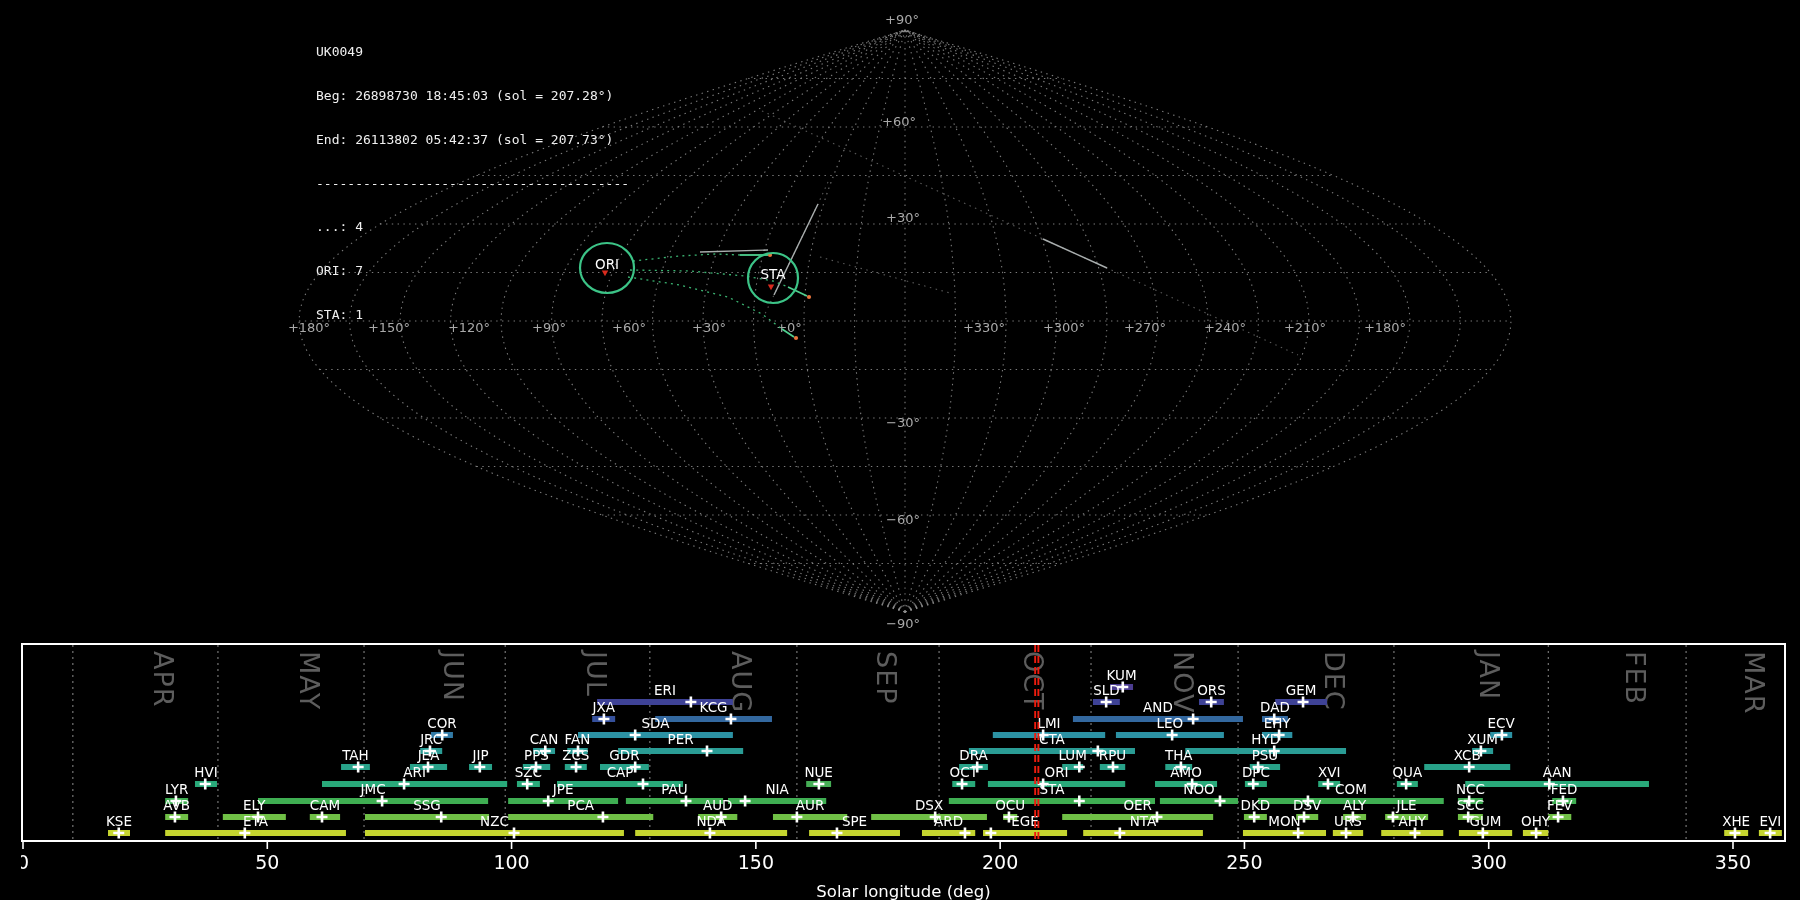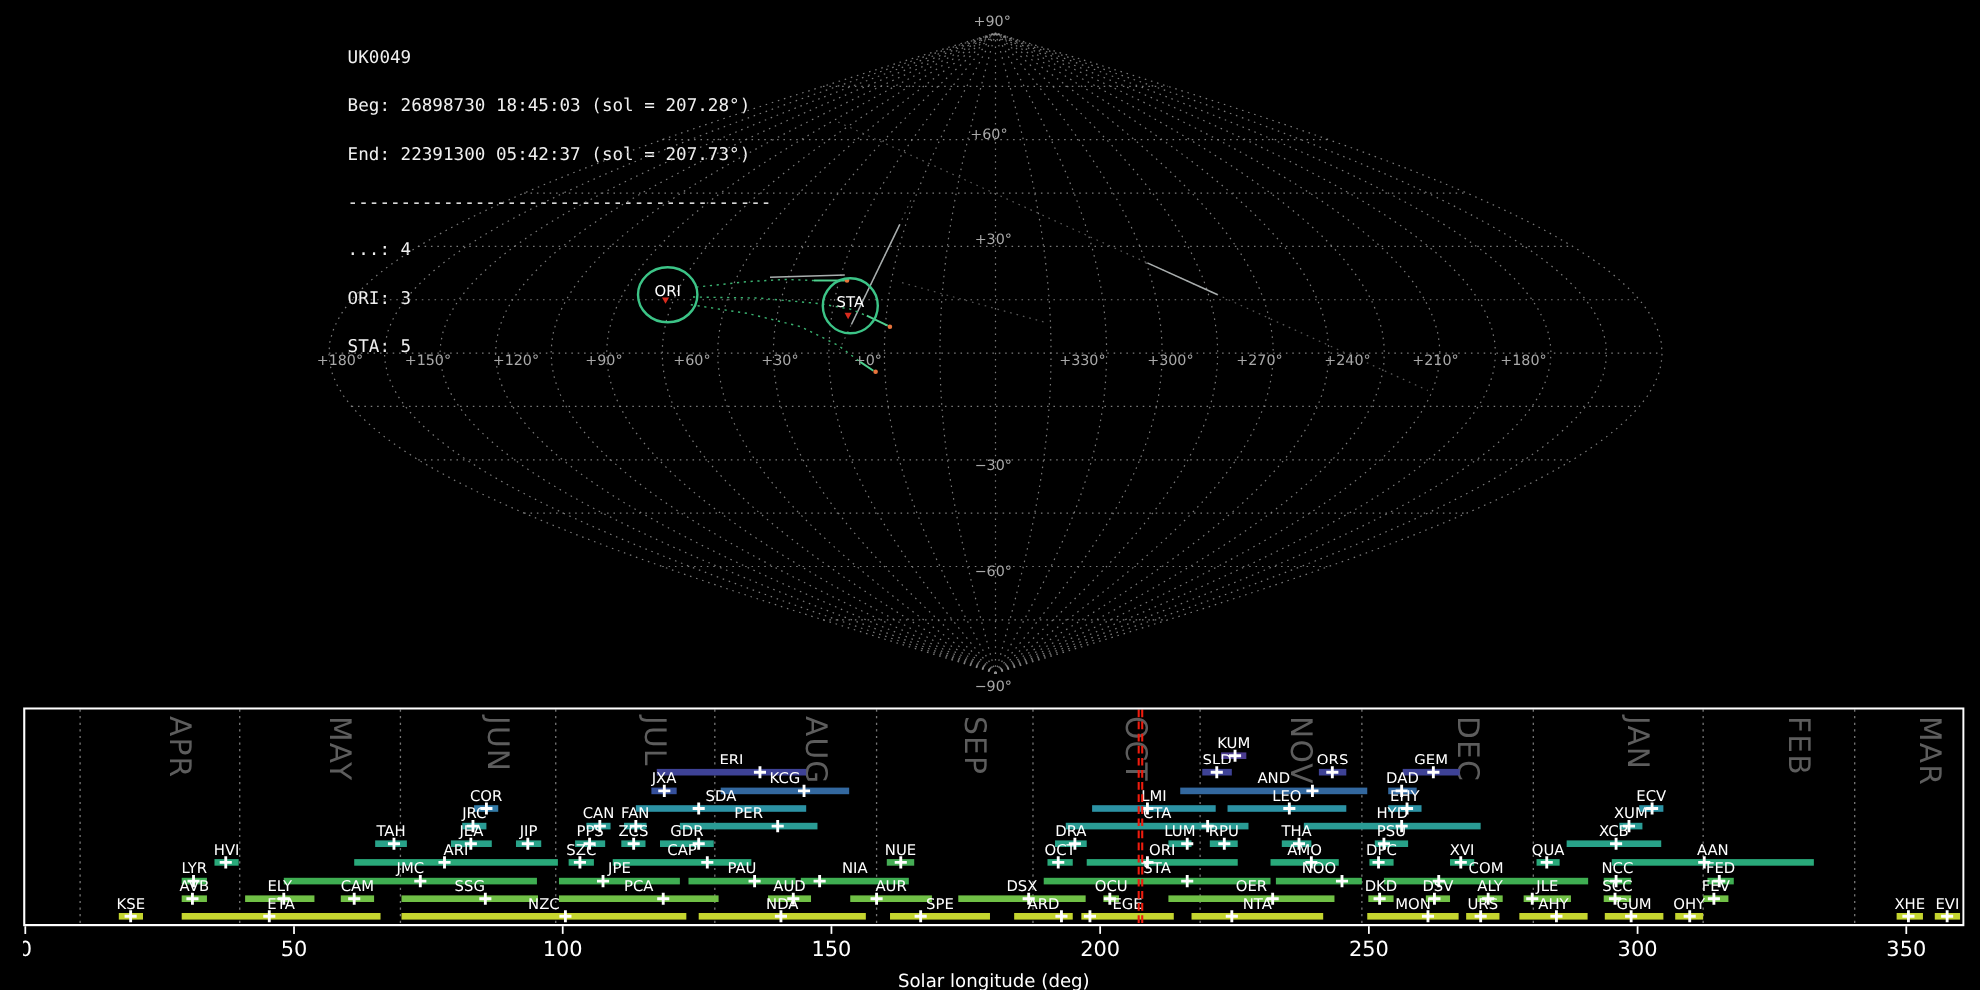--- a/index.html
+++ b/index.html
@@ -1,39 +1,39 @@
 <!DOCTYPE html>
 <html><head>
 <meta charset="utf-8">
 <style>
   html,body{margin:0;padding:0;background:#000;}
   body{width:1800px;height:900px;position:relative;overflow:hidden;
        font-family:"DejaVu Sans",sans-serif;}
   .stage{position:absolute;inset:0;background:#000;}
   .info-block{position:absolute;left:316px;top:16px;color:#f0f0f0;
-      font-family:"DejaVu Sans Mono",monospace;font-size:16px;line-height:14.6px;
+      font-family:"DejaVu Sans Mono",monospace;font-size:13px;line-height:14.6px;
       white-space:pre;}
   .info-line{height:14.6px;}
   svg{position:absolute;display:block;}
   #skymap{left:0;top:0;}
   #chart{left:21px;top:643px;}
   text{font-family:"DejaVu Sans",sans-serif;}
 </style>
 </head>
 <body>
 
 <div class="stage">
   <div class="info-block">
     <div class="info-line">UK0049</div>
     <div class="info-line">Beg: 26898730 18:45:03 (sol = 207.28°)</div>
-    <div class="info-line">End: 22391300 05:42:37 (sol = 207.73°)</div>
+    <div class="info-line">End: 26113802 05:42:37 (sol = 207.73°)</div>
     <div class="info-line">----------------------------------------</div>
     <div class="info-line">...: 4</div>
-    <div class="info-line">ORI: 3</div>
-    <div class="info-line">STA: 5</div>
+    <div class="info-line">ORI: 7</div>
+    <div class="info-line">STA: 1</div>
   </div>
   <svg id="skymap" width="1800" height="640">
       <polyline points="905.0,612.0 873.3,602.3 841.7,592.6 810.2,582.9 779.0,573.2 748.2,563.5 717.7,553.8 687.8,544.1 658.5,534.4 629.9,524.7 602.0,515.0 574.9,505.3 548.8,495.6 523.6,485.9 499.5,476.2 476.5,466.5 454.7,456.8 434.0,447.1 414.7,437.4 396.8,427.7 380.2,418.0 365.1,408.3 351.4,398.6 339.3,388.9 328.7,379.2 319.6,369.5 312.2,359.8 306.5,350.1 302.3,340.4 299.8,330.7 299.0,321.0 299.8,311.3 302.3,301.6 306.5,291.9 312.2,282.2 319.6,272.5 328.7,262.8 339.3,253.1 351.4,243.4 365.1,233.7 380.2,224.0 396.8,214.3 414.7,204.6 434.0,194.9 454.7,185.2 476.5,175.5 499.5,165.8 523.6,156.1 548.8,146.4 574.9,136.7 602.0,127.0 629.9,117.3 658.5,107.6 687.8,97.9 717.7,88.2 748.2,78.5 779.0,68.8 810.2,59.1 841.7,49.4 873.3,39.7 905.0,30.0" stroke="#909090" stroke-width="1.1" fill="none" stroke-dasharray="1.4 4.4" opacity="0.85"></polyline>
       <polyline points="905.0,612.0 875.9,602.3 846.9,592.6 818.1,582.9 789.5,573.2 761.2,563.5 733.3,553.8 705.9,544.1 679.1,534.4 652.8,524.7 627.3,515.0 602.5,505.3 578.5,495.6 555.4,485.9 533.3,476.2 512.2,466.5 492.2,456.8 473.3,447.1 455.6,437.4 439.1,427.7 423.9,418.0 410.0,408.3 397.5,398.6 386.4,388.9 376.7,379.2 368.4,369.5 361.6,359.8 356.3,350.1 352.5,340.4 350.3,330.7 349.5,321.0 350.3,311.3 352.5,301.6 356.3,291.9 361.6,282.2 368.4,272.5 376.7,262.8 386.4,253.1 397.5,243.4 410.0,233.7 423.9,224.0 439.1,214.3 455.6,204.6 473.3,194.9 492.2,185.2 512.2,175.5 533.3,165.8 555.4,156.1 578.5,146.4 602.5,136.7 627.3,127.0 652.8,117.3 679.1,107.6 705.9,97.9 733.3,88.2 761.2,78.5 789.5,68.8 818.1,59.1 846.9,49.4 875.9,39.7 905.0,30.0" stroke="#909090" stroke-width="1.1" fill="none" stroke-dasharray="1.4 4.4" opacity="0.85"></polyline>
       <polyline points="905.0,612.0 878.6,602.3 852.2,592.6 826.0,582.9 800.0,573.2 774.3,563.5 748.9,553.8 724.0,544.1 699.6,534.4 675.7,524.7 652.5,515.0 630.0,505.3 608.2,495.6 587.2,485.9 567.1,476.2 547.9,466.5 529.7,456.8 512.5,447.1 496.4,437.4 481.5,427.7 467.7,418.0 455.0,408.3 443.7,398.6 433.5,388.9 424.7,379.2 417.2,369.5 411.0,359.8 406.2,350.1 402.8,340.4 400.7,330.7 400.0,321.0 400.7,311.3 402.8,301.6 406.2,291.9 411.0,282.2 417.2,272.5 424.7,262.8 433.5,253.1 443.7,243.4 455.0,233.7 467.7,224.0 481.5,214.3 496.4,204.6 512.5,194.9 529.7,185.2 547.9,175.5 567.1,165.8 587.2,156.1 608.2,146.4 630.0,136.7 652.5,127.0 675.7,117.3 699.6,107.6 724.0,97.9 748.9,88.2 774.3,78.5 800.0,68.8 826.0,59.1 852.2,49.4 878.6,39.7 905.0,30.0" stroke="#909090" stroke-width="1.1" fill="none" stroke-dasharray="1.4 4.4" opacity="0.85"></polyline>
       <polyline points="905.0,612.0 881.2,602.3 857.5,592.6 833.9,582.9 810.5,573.2 787.4,563.5 764.6,553.8 742.1,544.1 720.1,534.4 698.7,524.7 677.8,515.0 657.5,505.3 637.9,495.6 619.0,485.9 600.9,476.2 583.6,466.5 567.2,456.8 551.8,447.1 537.3,437.4 523.8,427.7 511.4,418.0 500.0,408.3 489.8,398.6 480.7,388.9 472.7,379.2 466.0,369.5 460.4,359.8 456.1,350.1 453.0,340.4 451.1,330.7 450.5,321.0 451.1,311.3 453.0,301.6 456.1,291.9 460.4,282.2 466.0,272.5 472.7,262.8 480.7,253.1 489.8,243.4 500.0,233.7 511.4,224.0 523.8,214.3 537.3,204.6 551.8,194.9 567.2,185.2 583.6,175.5 600.9,165.8 619.0,156.1 637.9,146.4 657.5,136.7 677.8,127.0 698.7,117.3 720.1,107.6 742.1,97.9 764.6,88.2 787.4,78.5 810.5,68.8 833.9,59.1 857.5,49.4 881.2,39.7 905.0,30.0" stroke="#909090" stroke-width="1.1" fill="none" stroke-dasharray="1.4 4.4" opacity="0.85"></polyline>
       <polyline points="905.0,612.0 883.9,602.3 862.8,592.6 841.8,582.9 821.0,573.2 800.4,563.5 780.2,553.8 760.2,544.1 740.7,534.4 721.6,524.7 703.0,515.0 685.0,505.3 667.5,495.6 650.8,485.9 634.7,476.2 619.3,466.5 604.8,456.8 591.0,447.1 578.2,437.4 566.2,427.7 555.1,418.0 545.0,408.3 535.9,398.6 527.8,388.9 520.8,379.2 514.8,369.5 509.8,359.8 506.0,350.1 503.2,340.4 501.6,330.7 501.0,321.0 501.6,311.3 503.2,301.6 506.0,291.9 509.8,282.2 514.8,272.5 520.8,262.8 527.8,253.1 535.9,243.4 545.0,233.7 555.1,224.0 566.2,214.3 578.2,204.6 591.0,194.9 604.8,185.2 619.3,175.5 634.7,165.8 650.8,156.1 667.5,146.4 685.0,136.7 703.0,127.0 721.6,117.3 740.7,107.6 760.2,97.9 780.2,88.2 800.4,78.5 821.0,68.8 841.8,59.1 862.8,49.4 883.9,39.7 905.0,30.0" stroke="#909090" stroke-width="1.1" fill="none" stroke-dasharray="1.4 4.4" opacity="0.85"></polyline>
       <polyline points="905.0,612.0 886.5,602.3 868.0,592.6 849.7,582.9 831.5,573.2 813.5,563.5 795.8,553.8 778.3,544.1 761.2,534.4 744.5,524.7 728.3,515.0 712.5,505.3 697.2,495.6 682.5,485.9 668.5,476.2 655.0,466.5 642.3,456.8 630.3,447.1 619.0,437.4 608.5,427.7 598.9,418.0 590.0,408.3 582.1,398.6 575.0,388.9 568.8,379.2 563.5,369.5 559.2,359.8 555.9,350.1 553.4,340.4 552.0,330.7 551.5,321.0 552.0,311.3 553.4,301.6 555.9,291.9 559.2,282.2 563.5,272.5 568.8,262.8 575.0,253.1 582.1,243.4 590.0,233.7 598.9,224.0 608.5,214.3 619.0,204.6 630.3,194.9 642.3,185.2 655.0,175.5 668.5,165.8 682.5,156.1 697.2,146.4 712.5,136.7 728.3,127.0 744.5,117.3 761.2,107.6 778.3,97.9 795.8,88.2 813.5,78.5 831.5,68.8 849.7,59.1 868.0,49.4 886.5,39.7 905.0,30.0" stroke="#909090" stroke-width="1.1" fill="none" stroke-dasharray="1.4 4.4" opacity="0.85"></polyline>
       <polyline points="905.0,612.0 889.1,602.3 873.3,592.6 857.6,582.9 842.0,573.2 826.6,563.5 811.4,553.8 796.4,544.1 781.8,534.4 767.4,524.7 753.5,515.0 740.0,505.3 726.9,495.6 714.3,485.9 702.3,476.2 690.7,466.5 679.8,456.8 669.5,447.1 659.9,437.4 650.9,427.7 642.6,418.0 635.0,408.3 628.2,398.6 622.1,388.9 616.8,379.2 612.3,369.5 608.6,359.8 605.7,350.1 603.7,340.4 602.4,330.7 602.0,321.0 602.4,311.3 603.7,301.6 605.7,291.9 608.6,282.2 612.3,272.5 616.8,262.8 622.1,253.1 628.2,243.4 635.0,233.7 642.6,224.0 650.9,214.3 659.9,204.6 669.5,194.9 679.8,185.2 690.7,175.5 702.3,165.8 714.3,156.1 726.9,146.4 740.0,136.7 753.5,127.0 767.4,117.3 781.8,107.6 796.4,97.9 811.4,88.2 826.6,78.5 842.0,68.8 857.6,59.1 873.3,49.4 889.1,39.7 905.0,30.0" stroke="#909090" stroke-width="1.1" fill="none" stroke-dasharray="1.4 4.4" opacity="0.85"></polyline>
       <polyline points="905.0,612.0 891.8,602.3 878.6,592.6 865.5,582.9 852.5,573.2 839.6,563.5 827.0,553.8 814.5,544.1 802.3,534.4 790.4,524.7 778.8,515.0 767.5,505.3 756.6,495.6 746.1,485.9 736.0,476.2 726.5,466.5 717.4,456.8 708.8,447.1 700.7,437.4 693.2,427.7 686.3,418.0 680.0,408.3 674.3,398.6 669.3,388.9 664.9,379.2 661.1,369.5 658.0,359.8 655.6,350.1 653.9,340.4 652.8,330.7 652.5,321.0 652.8,311.3 653.9,301.6 655.6,291.9 658.0,282.2 661.1,272.5 664.9,262.8 669.3,253.1 674.3,243.4 680.0,233.7 686.3,224.0 693.2,214.3 700.7,204.6 708.8,194.9 717.4,185.2 726.5,175.5 736.0,165.8 746.1,156.1 756.6,146.4 767.5,136.7 778.8,127.0 790.4,117.3 802.3,107.6 814.5,97.9 827.0,88.2 839.6,78.5 852.5,68.8 865.5,59.1 878.6,49.4 891.8,39.7 905.0,30.0" stroke="#909090" stroke-width="1.1" fill="none" stroke-dasharray="1.4 4.4" opacity="0.85"></polyline>

